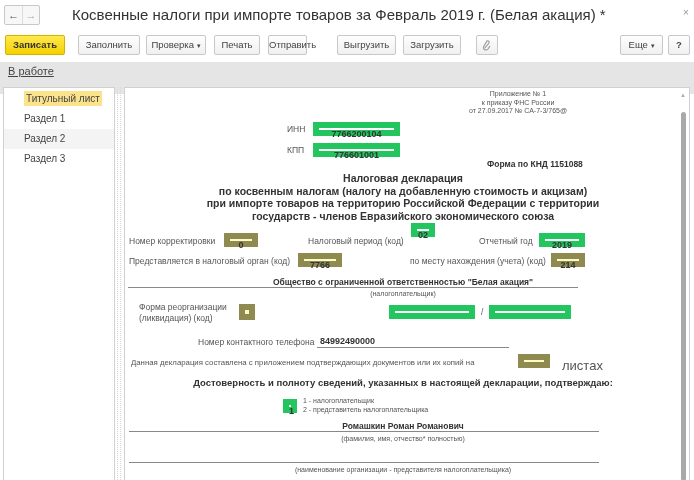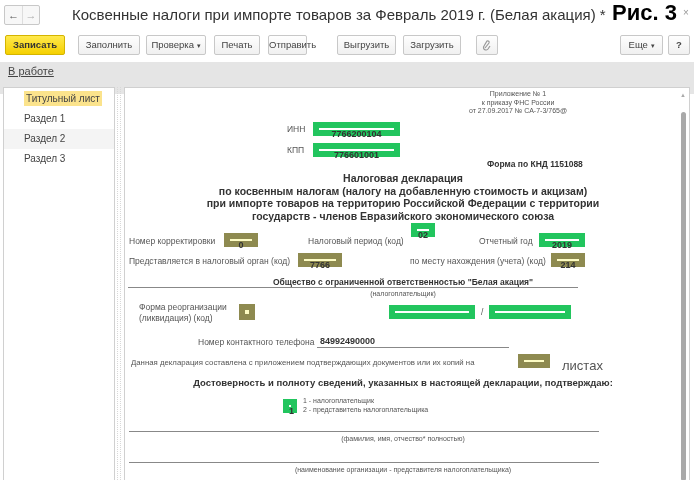--- a/index.html
+++ b/index.html
@@ -51,21 +51,20 @@
 </style>
 </head>
 <body>
 
 <div class="titlebar">
   <div class="navgroup">
     <div class="navbtn"><span>←</span></div>
     <div class="navbtn fwd"><span>→</span></div>
   </div>
   <div class="wintitle">Косвенные налоги при импорте товаров за Февраль 2019 г. (Белая акация) *</div>
-  <div class="fig">Рис. 3</div>
   <div class="close-x">×</div>
 </div>
 
 <div class="toolbar">
   <div class="btn primary" style="left:5px;width:60px;">Записать</div>
   <div class="btn" style="left:78px;width:62px;">Заполнить</div>
   <div class="btn" style="left:146px;width:60px;"><span>Проверка</span><span class="caret">▾</span></div>
   <div class="btn" style="left:214px;width:46px;">Печать</div>
   <div class="btn" style="left:268px;width:39px;">Отправить</div>
   <div class="btn" style="left:337px;width:59px;">Выгрузить</div>
@@ -149,20 +148,21 @@
   <div class="abs" style="left:437px;top:270px;font-size:13px;color:#555;">листах</div>
 
   <div class="abs bold" style="left:0;width:556px;text-align:center;top:289px;font-size:9.5px;">Достоверность и полноту сведений, указанных в настоящей декларации, подтверждаю:</div>
 
   <div class="field" style="left:158px;top:311px;width:14px;height:14px;">1</div>
   <div class="abs sm" style="left:178px;top:308px;line-height:9px;">
     <div>1 - налогоплательщик</div>
     <div>2 - представитель налогоплательщика</div>
   </div>
 
+  <div class="abs bold" style="left:0;width:556px;text-align:center;top:333px;font-size:8.5px;">Ромашкин Роман Романович</div>
   <div class="hline" style="left:4px;top:343px;width:470px;"></div>
   <div class="abs sm" style="left:0;width:556px;text-align:center;top:347px;">(фамилия, имя, отчество* полностью)</div>
 
   <div class="abs" style="left:0;width:556px;top:362px;height:10px;"></div>
   <div class="hline" style="left:4px;top:374px;width:470px;"></div>
   <div class="abs sm" style="left:0;width:556px;text-align:center;top:378px;">(наименование организации - представителя налогоплательщика)</div>
 
   <div class="scrolltrack">
     <div class="scroll-up">▲</div>
     <div class="scrollthumb"></div>

